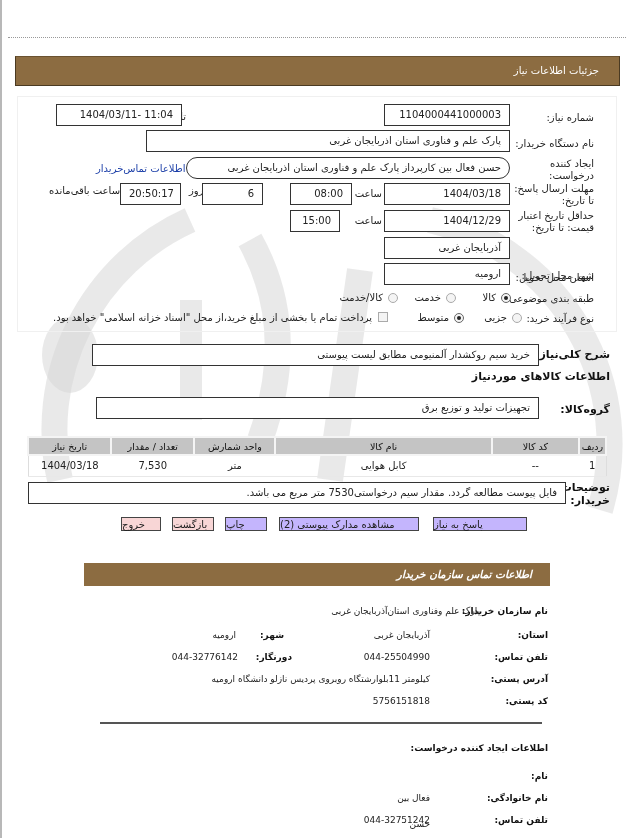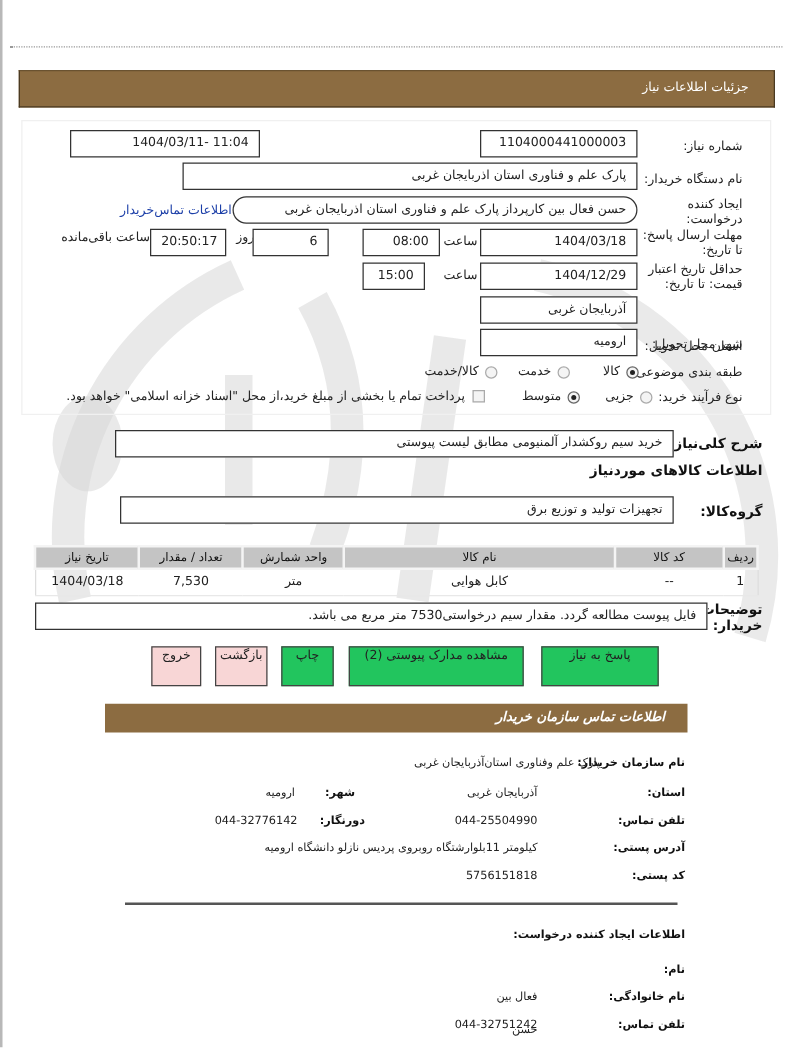--- a/index.html
+++ b/index.html
@@ -16,22 +16,22 @@
     .box.ltr { direction: ltr; text-align: right; }
     .link { position: absolute; color: #1c3fa8; font-size: 10px; white-space: nowrap; }
     .radio { position: absolute; width: 10px; height: 10px; border-radius: 50%; border: 1px solid #aaa; background: #f4f4f4; }
     .radio.on::after { content: ""; position: absolute; left: 2px; top: 2px; width: 4px; height: 4px; border-radius: 50%; background: #222; }
     .radio.on { border-color: #666; }
     .check { position: absolute; width: 10px; height: 10px; border: 1px solid #aaa; background: #f4f4f4; }
     .bold-lbl { position: absolute; font-weight: bold; font-size: 11px; color: #111; white-space: nowrap; }
     table.items { position: absolute; left: 27px; width: 580px; top: 436px; border-collapse: collapse; border: 1px solid #ddd; }
     table.items th { background: #c4c4c4; color: #111; font-weight: normal; height: 18px; font-size: 9.5px; border: 2px solid #f4f4f4; }
     table.items td { height: 21px; font-size: 10px; text-align: center; border-bottom: 1px solid #e8e8e8; }
-    .btn { position: absolute; height: 32px; border: 1px solid #444; font-size: 10px; line-height: 14px; text-align: center; color: #222; }
-    .btn.green { background: #22c55e; }
+    .btn { position: absolute; height: 14px; border: 1px solid #444; font-size: 10px; line-height: 14px; text-align: left; color: #222; }
+    .btn.green { background: #c4b5fd; }
     .btn.red { background: #f8d6d6; }
     .contact-bar { position: absolute; left: 84px; right: 84px; top: 563px; height: 23px; background: #8c6c41; font-style: italic; }
     .contact-bar span { position: absolute; right: 18px; top: 5px; color: #fff; font-weight: bold; font-size: 10.5px; }
     .c-lbl { position: absolute; font-weight: bold; font-size: 9px; color: #111; white-space: nowrap; }
     .c-val { position: absolute; font-size: 9px; color: #222; white-space: nowrap; }
     .hr2 { position: absolute; left: 100px; right: 92px; top: 722px; border-top: 2px solid #555; }
   </style>
 </head>
 <body>
 
@@ -53,21 +53,21 @@
     <ellipse cx="70" cy="175" rx="28" ry="38"></ellipse>
     <rect x="180" y="120" width="22" height="120"></rect>
   </g>
 </svg>
 
 <div class="panel"></div>
 
 <div class="lbl" style="right:40px; top:112px;">شماره نیاز:</div>
 <div class="box ltr" style="right:124px; top:104px; width:126px;">1104000441000003</div>
 <div class="lbl" style="right:448px; top:111px;">تاریخ و ساعت اعلان عمومی:</div>
-<div class="box ltr" style="left:56px; top:104px; width:152px;padding-left:10px;">1404/03/11- 11:04</div>
+<div class="box ltr" style="left:56px; top:104px; width:126px;padding-left:10px;">1404/03/11- 11:04</div>
 
 <div class="lbl" style="right:40px; top:138px;">نام دستگاه خریدار:</div>
 <div class="box" style="right:124px; left:146px; top:130px;">پارک علم و فناوری استان  اذربایجان غربی</div>
 
 <div class="lbl" style="right:40px; top:158px; width:76px; white-space:normal;">ایجاد کننده درخواست:</div>
 <div class="box" style="right:124px; left:186px; top:157px;border-radius:11px;">حسن فعال بین کارپرداز پارک علم و فناوری استان  اذربایجان غربی</div>
 <div class="link" style="left:96px; top:163px;">اطلاعات تماس‌خریدار</div>
 
 <div class="lbl" style="right:40px; top:183px; width:84px; white-space:normal;">مهلت ارسال پاسخ: تا تاریخ:</div>
 <div class="box ltr" style="right:124px; top:183px; width:126px;">1404/03/18</div>

